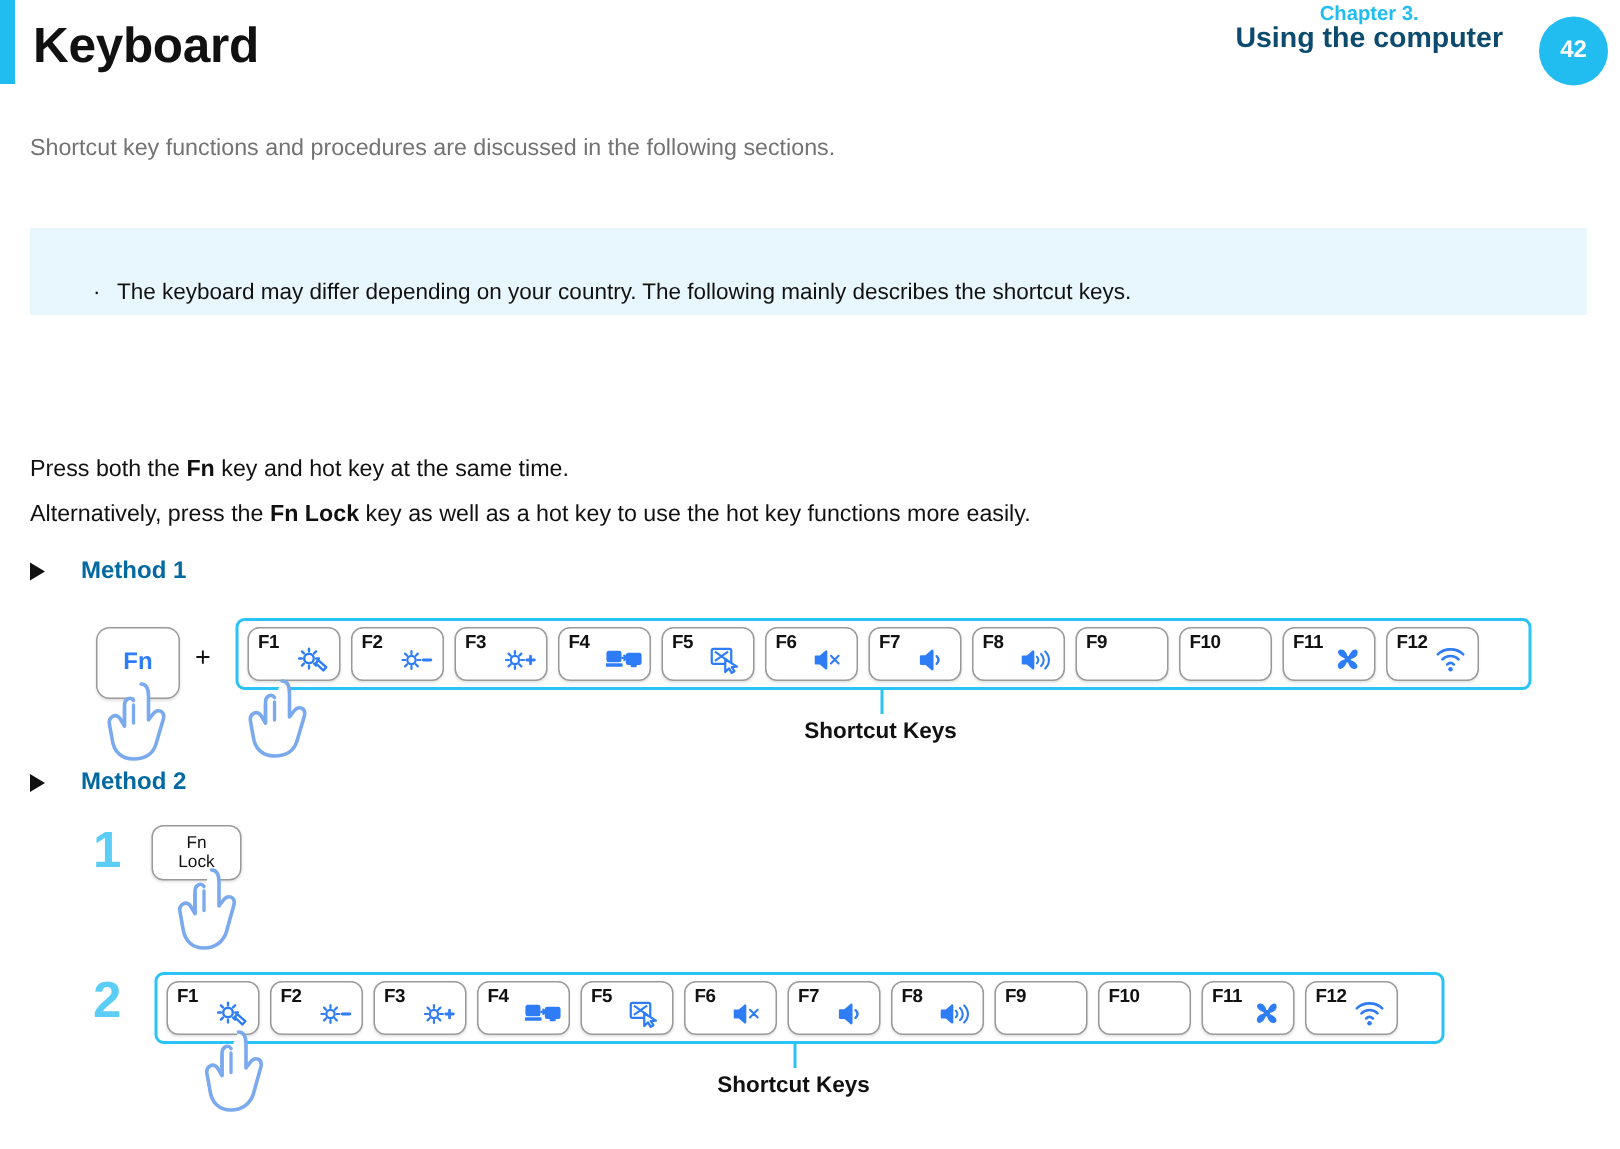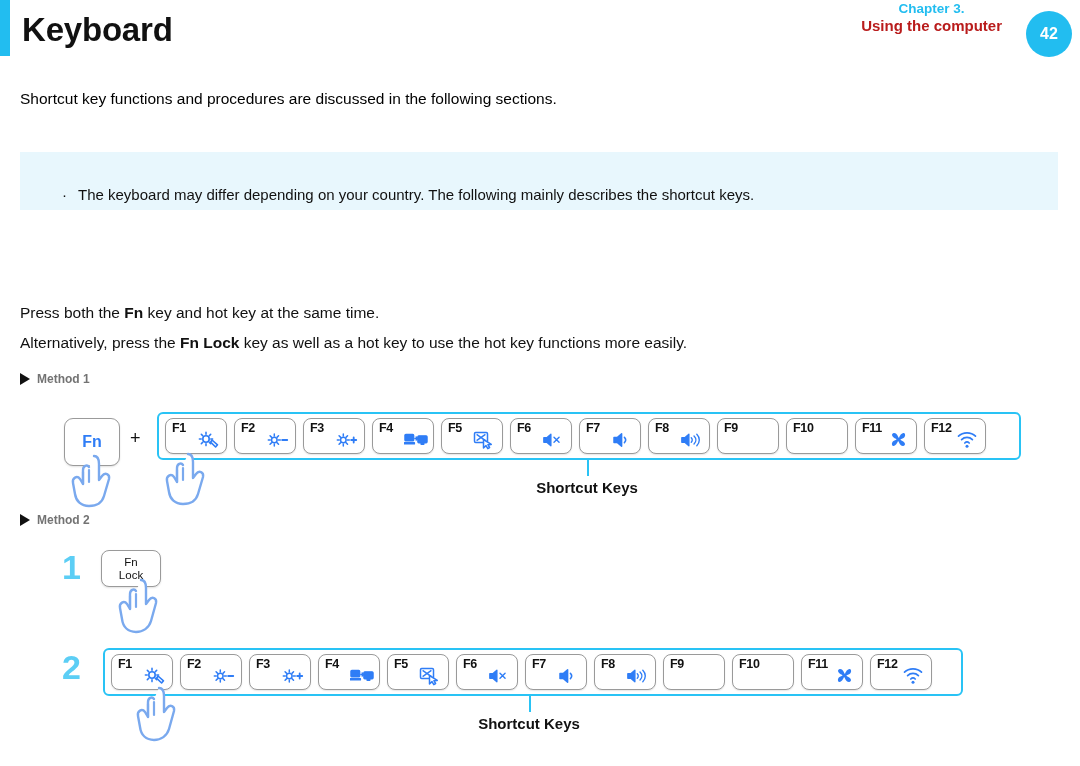--- a/index.html
+++ b/index.html
@@ -17,33 +17,33 @@
   
   .header{position:absolute;left:0;top:0;width:1080px;height:62px;}
   .accent-bar{position:absolute;left:0;top:0;width:10px;height:56px;background:#22bdf0;}
   .page-title{
     position:absolute;left:22px;top:8px;
     font-size:33px;font-weight:bold;letter-spacing:-0.2px;color:#111;
     line-height:44px;
   }
   .chapter-block{position:absolute;right:78px;top:0;text-align:center;}
   .chapter-line1{font-size:13.5px;font-weight:bold;color:#22bdf0;line-height:17px;}
-  .chapter-line2{font-size:15px;font-weight:bold;color:#b91c1c;line-height:17px;}
+  .chapter-line2{font-size:19px;font-weight:bold;color:#0c4a6e;line-height:17px;}
   .page-badge{
     position:absolute;right:8px;top:11px;
     width:46px;height:46px;border-radius:50%;
     background:#22bdf0;color:#fff;
     font-size:16px;font-weight:bold;
     display:flex;align-items:center;justify-content:center;
   }
 
   
   .intro{
     position:absolute;left:20px;top:88px;
-    font-size:15.5px;color:#000000;line-height:22px;
+    font-size:15.5px;color:#737373;line-height:22px;
   }
 
   
   .note-box{
     position:absolute;left:20px;top:152px;width:1038px;height:58px;
     background:#e8f7fd;
   }
   .note-row{
     position:absolute;left:42px;font-size:15px;color:#111;line-height:20px;
     white-space:nowrap;
@@ -57,22 +57,22 @@
 
   
   .para{position:absolute;left:20px;font-size:15.5px;color:#111;line-height:22px;white-space:nowrap;}
   .para.p0{top:302px;}
   .para.p1{top:332px;text-align:center;}
   .para b{font-weight:bold;}
 
   
   .method-head{
     position:absolute;left:20px;
-    font-size:12px;font-weight:bold;color:#737373;
-    display:flex;align-items:center;gap:7px;
+    font-size:16px;font-weight:bold;color:#0369a1;
+    display:flex;align-items:center;gap:24px;
   }
   .method-head.m1{top:372px;}
   .method-head.m2{top:513px;}
   .tri{
     width:0;height:0;
     border-left:10px solid #111;
     border-top:6.5px solid transparent;
     border-bottom:6.5px solid transparent;
     display:inline-block;
   }

